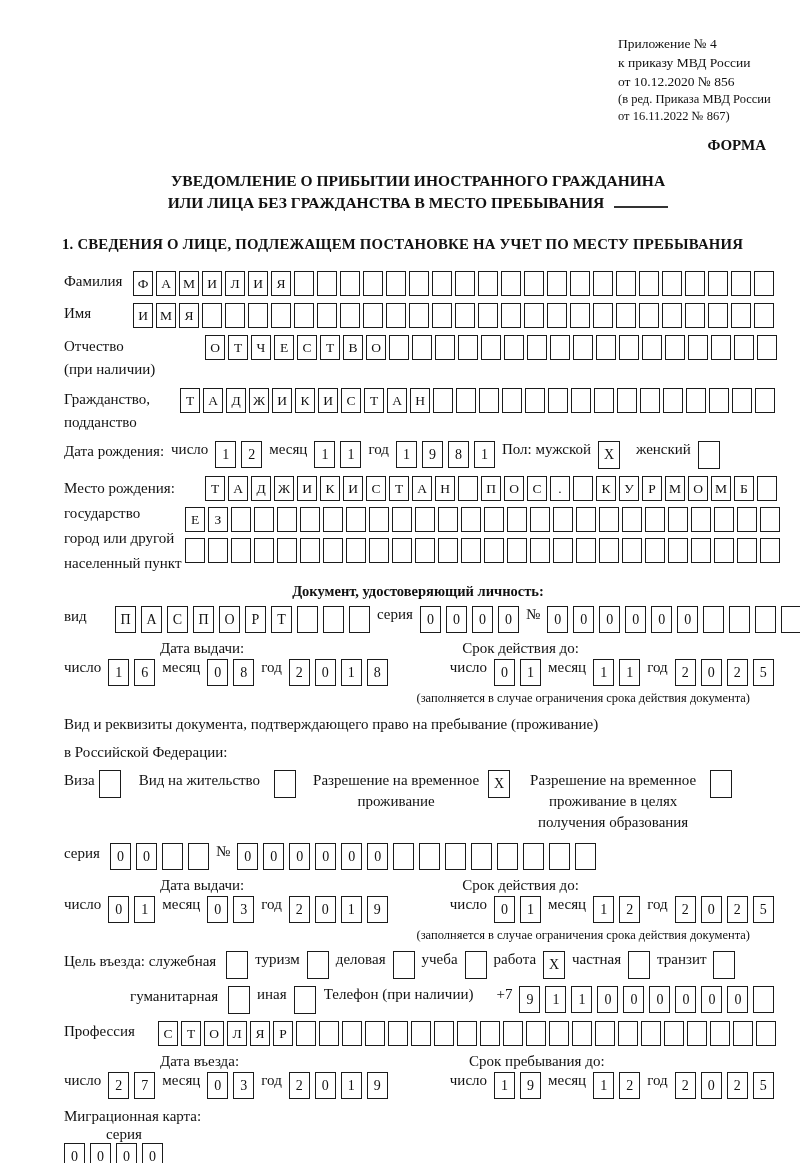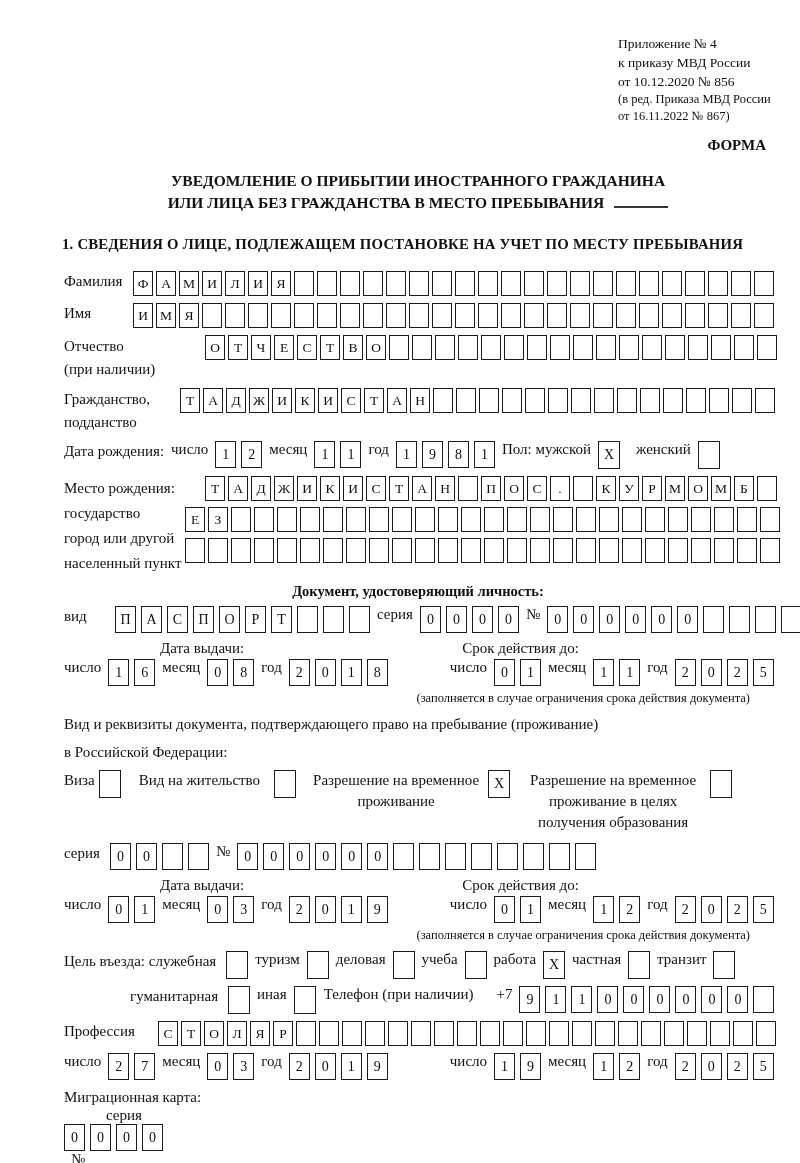--- a/index.html
+++ b/index.html
@@ -566,20 +566,24 @@
         <span class="cell"></span>
         <span class="cell"></span>
         <span class="cell"></span>
         <span class="cell"></span>
         <span class="cell"></span>
         <span class="cell"></span>
         <span class="cell"></span>
       </div>
   </div>
 
+  <div class="row heads" style="margin-bottom:2px;">
+    <span style="margin-left:96px;">Дата въезда:</span>
+    <span style="margin-left:230px;">Срок пребывания до:</span>
+  </div>
 
   <div class="row">
     <span class="dlbl first">число</span>
     <div class="cells big">
         <span class="cell">2</span>
         <span class="cell">7</span>
       </div>
     <span class="dlbl">месяц</span>
     <div class="cells big">
         <span class="cell">0</span>

